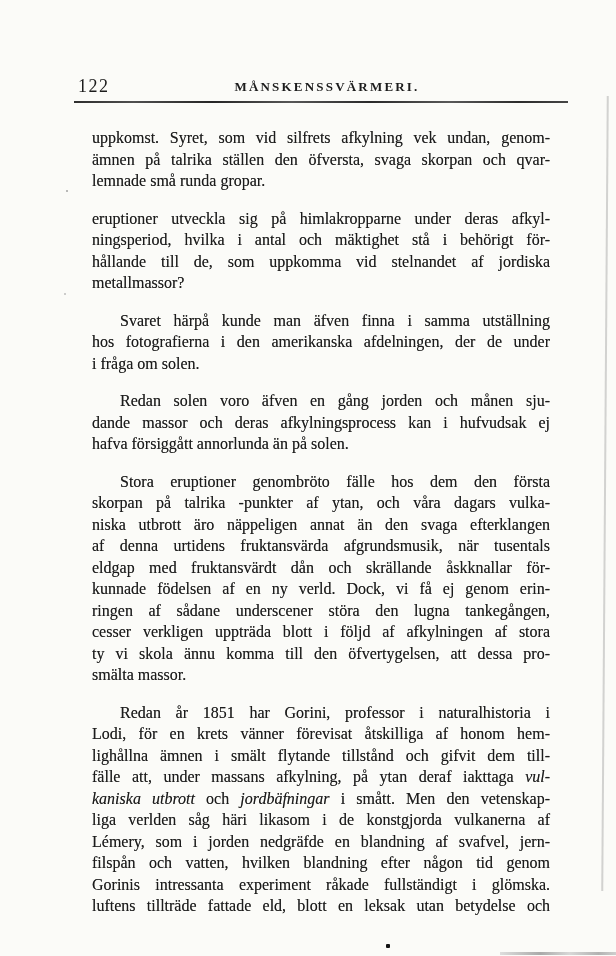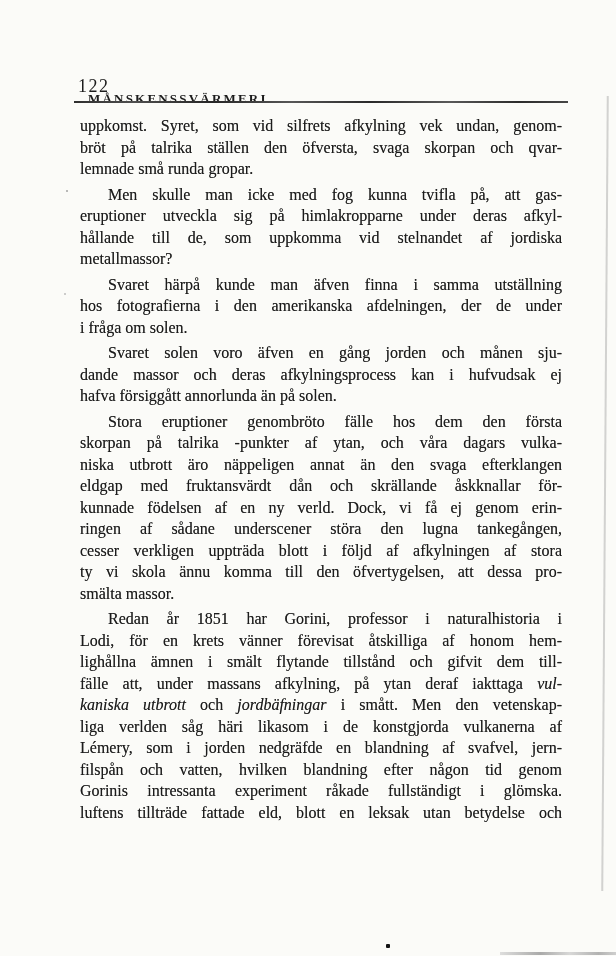--- a/index.html
+++ b/index.html
@@ -11,38 +11,38 @@
     font-family: "Liberation Serif", "DejaVu Serif", serif;
     color: #1c1c1c;
     overflow: hidden;
   }
   .header { position: absolute; top: 76px; left: 76px; width: 490px; height: 22px; }
   .pagenum {
     position: absolute; left: 2px; top: 0;
     font-size: 18px; line-height: 20px; letter-spacing: 1.5px;
   }
   .runhead {
-    position: absolute; left: 0; right: 0; top: 16px;
+    position: absolute; left: 0; right: 0; top: 4px;
     padding-left: 12px;
-    text-align: left;
+    text-align: center;
     font-size: 13px; font-weight: bold; letter-spacing: 2.2px;
     line-height: 14px;
   }
   .rule {
     position: absolute; top: 101px; left: 74px; width: 494px; height: 2px;
     background: linear-gradient(90deg,
       #2e2e2e 0%, #4f4f4f 12%, #262626 28%, #575757 44%,
       #2a2a2a 60%, #595959 76%, #2c2c2c 90%, #454545 100%);
   }
   .body-text {
     position: absolute; top: 111px; left: 76px; width: 490px;
     font-size: 16px; line-height: 21.5px;
     text-shadow: 0 0 0.4px rgba(20,20,20,0.55);
   }
-  .para { margin: 4px; }
+  .para { margin: 16px; }
   .line { text-align: justify; text-align-last: justify; }
   .line.last { text-align-last: left; }
   .line.last.fill { text-align-last: justify; }
   .para.indent .line.first { text-indent: 28px; }
   em { font-style: italic; }
 
   
   .edge-line {
     position: absolute; left: 604px; top: 96px; width: 2px; height: 795px;
     background: #9f9f9f; opacity: 0.45; transform: rotate(0.4deg);
@@ -67,43 +67,44 @@
   <header class="header">
     <span class="pagenum">122</span>
     <span class="runhead">MÅNSKENSSVÄRMERI.</span>
   </header>
 
   <div class="rule"></div>
 
   <main class="body-text">
       <div class="para">
         <div class="line first"><span>uppkomst. Syret, som vid silfrets afkylning vek undan, genom-</span></div>
-        <div class="line"><span>bröt på talrika ställen den öfversta, svaga skorpan och qvar-</span></div>
+        <div class="line"><span>ämnen på talrika ställen den öfversta, svaga skorpan och qvar-</span></div>
         <div class="line last"><span>lemnade små runda gropar.</span></div>
       </div>
       <div class="para indent">
-        <div class="line first"><span>Men skulle man icke med fog kunna tvifla på, att gas-</span></div>
         <div class="line"><span>eruptioner utveckla sig på himlakropparne under deras afkyl-</span></div>
+        <div class="line"><span>ningsperiod, hvilka i antal och mäktighet stå i behörigt för-</span></div>
         <div class="line"><span>hållande till de, som uppkomma vid stelnandet af jordiska</span></div>
         <div class="line last"><span>metallmassor?</span></div>
       </div>
       <div class="para indent">
         <div class="line first"><span>Svaret härpå kunde man äfven finna i samma utställning</span></div>
         <div class="line"><span>hos fotografierna i den amerikanska afdelningen, der de under</span></div>
         <div class="line last"><span>i fråga om solen.</span></div>
       </div>
       <div class="para indent">
-        <div class="line first"><span>Svaret solen voro äfven en gång jorden och månen sju-</span></div>
+        <div class="line first"><span>Redan solen voro äfven en gång jorden och månen sju-</span></div>
         <div class="line"><span>dande massor och deras afkylningsprocess kan i hufvudsak ej</span></div>
         <div class="line last"><span>hafva försiggått annorlunda än på solen.</span></div>
       </div>
       <div class="para indent">
         <div class="line first"><span>Stora eruptioner genombröto fälle hos dem den första</span></div>
         <div class="line"><span>skorpan på talrika -punkter af ytan, och våra dagars vulka-</span></div>
         <div class="line"><span>niska utbrott äro näppeligen annat än den svaga efterklangen</span></div>
+        <div class="line"><span>af denna urtidens fruktansvärda afgrundsmusik, när tusentals</span></div>
         <div class="line"><span>eldgap med fruktansvärdt dån och skrällande åskknallar för-</span></div>
         <div class="line"><span>kunnade födelsen af en ny verld. Dock, vi få ej genom erin-</span></div>
         <div class="line"><span>ringen af sådane underscener störa den lugna tankegången,</span></div>
         <div class="line"><span>cesser verkligen uppträda blott i följd af afkylningen af stora</span></div>
         <div class="line"><span>ty vi skola ännu komma till den öfvertygelsen, att dessa pro-</span></div>
         <div class="line last"><span>smälta massor.</span></div>
       </div>
       <div class="para indent">
         <div class="line first"><span>Redan år 1851 har Gorini, professor i naturalhistoria i</span></div>
         <div class="line"><span>Lodi, för en krets vänner förevisat åtskilliga af honom hem-</span></div>

